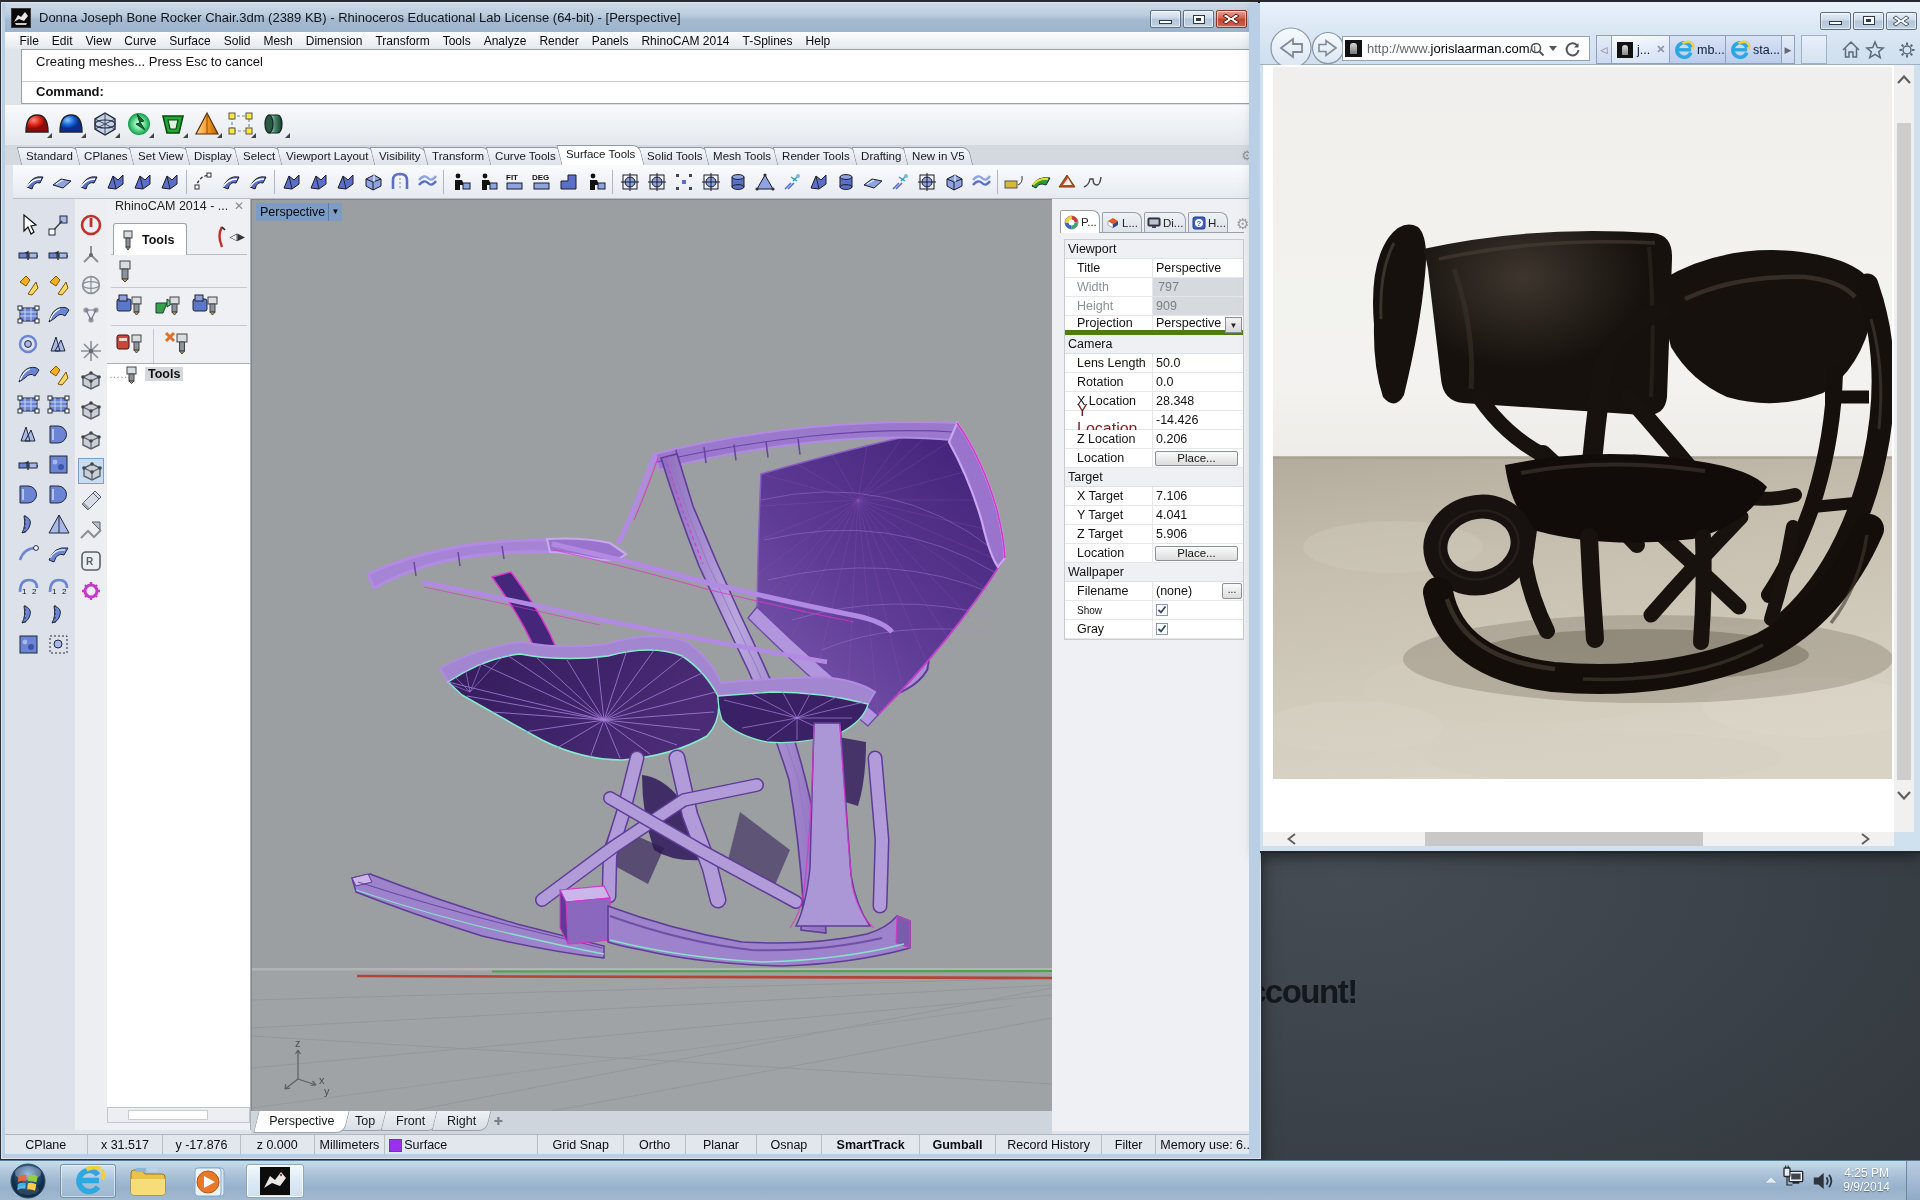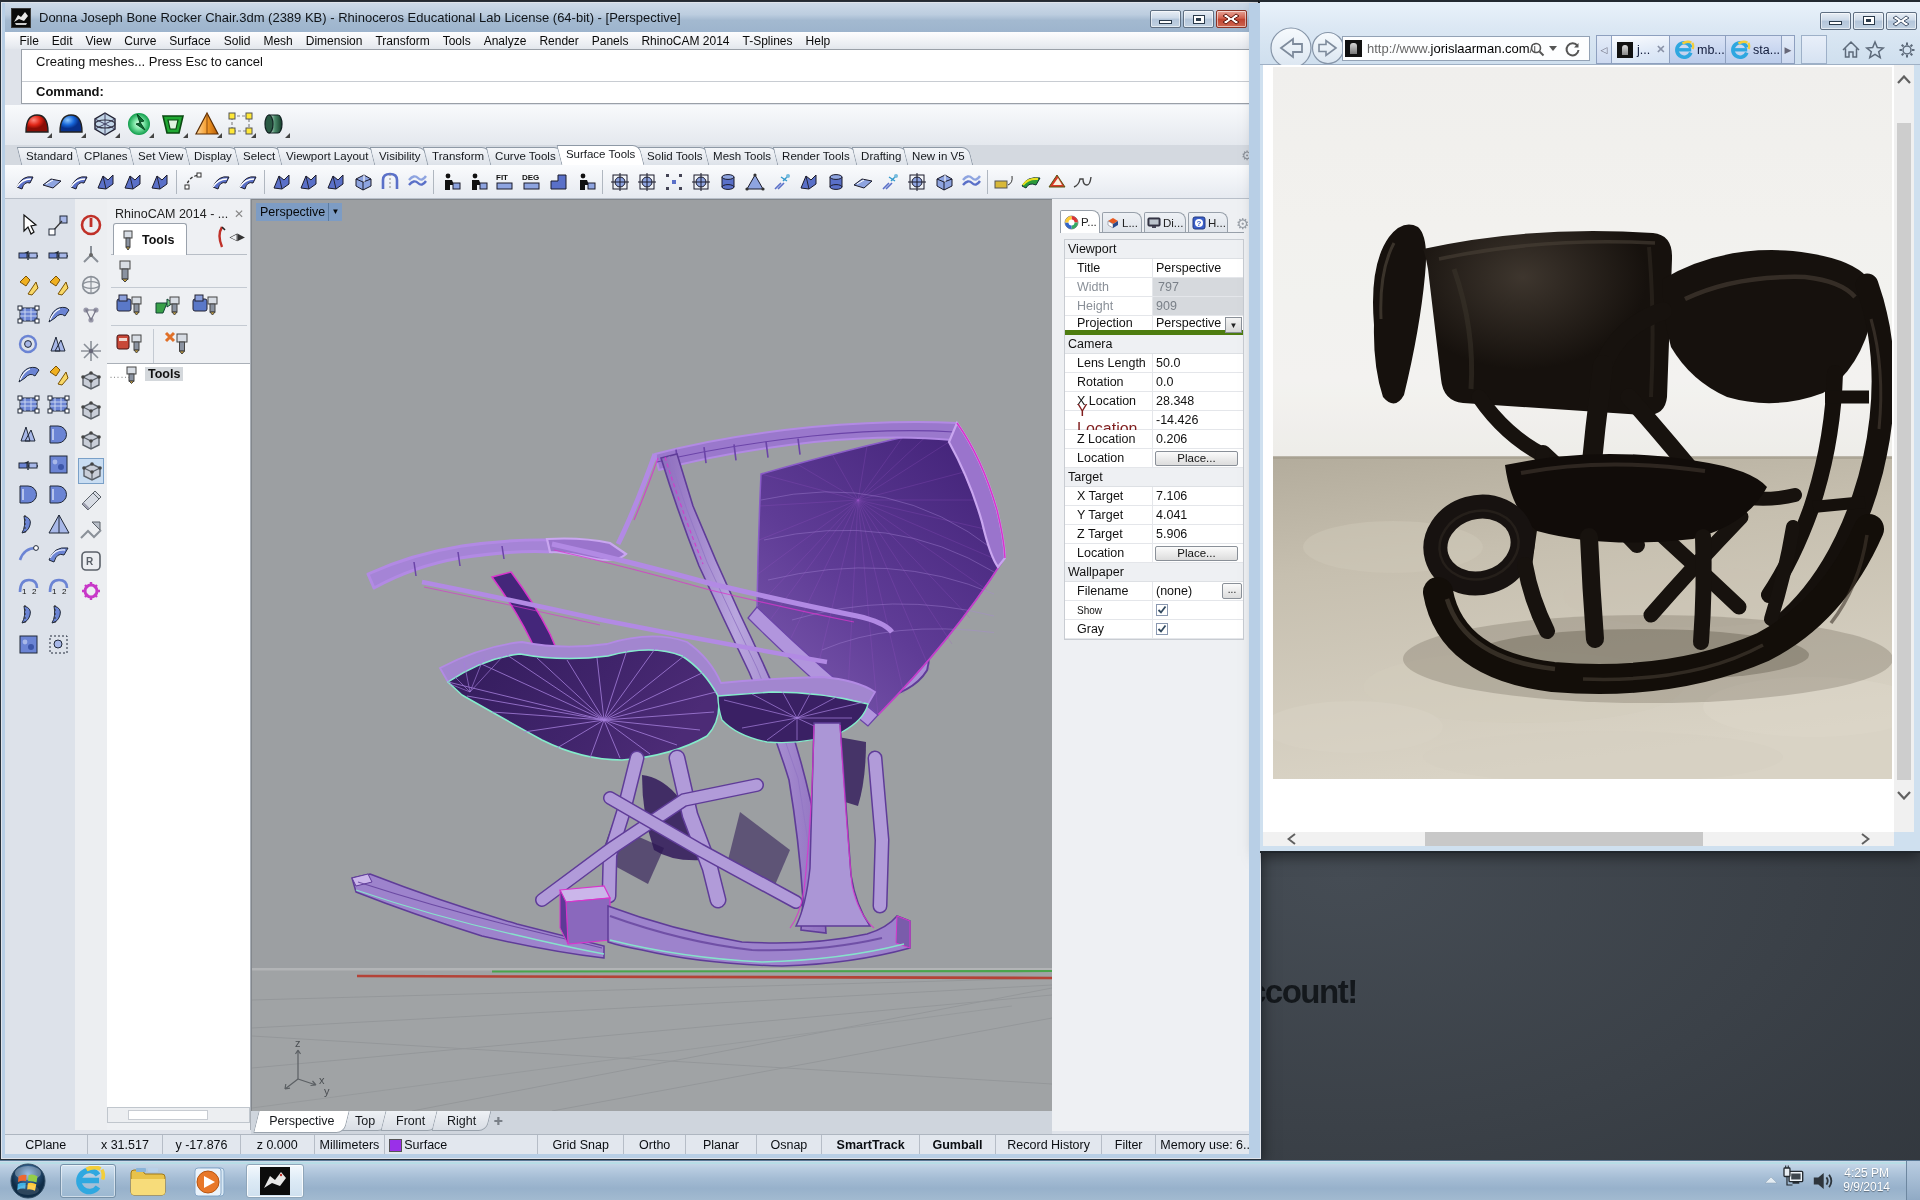--- a/index.html
+++ b/index.html
@@ -40,21 +40,21 @@
 .cmdline2{position:absolute;left:14px;top:34px;font-size:13px;font-weight:bold;color:#111;}
 .cmdsep{position:absolute;left:0;right:0;top:31px;height:1px;background:#c8ccd2;}
 .toolbar1{position:absolute;left:4px;top:103px;width:1254px;height:40px;
  background:linear-gradient(180deg,#f8fafc,#e4e8ee);display:flex;align-items:center;}
 .tabrow{position:absolute;left:4px;top:143px;width:1254px;height:20px;background:#d4d9e0;display:flex;align-items:flex-end;}
 .rtab{height:18px;line-height:17px;font-size:11.5px;color:#15181c;padding:0 6px;margin-right:-3px;
  background:linear-gradient(180deg,#f4f6f9,#dde2e9);border:1px solid #8e99a6;border-bottom:0;
  border-radius:0 7px 0 0;transform:skewX(14deg);}
 .rtab>span{display:inline-block;transform:skewX(-14deg);}
 .rtab.sel{background:#fff;height:20px;z-index:3;}
-.toolbar2{position:absolute;left:2px;top:163px;width:1360px;height:34px;
+.toolbar2{position:absolute;left:12px;top:163px;width:1360px;height:34px;
  background:linear-gradient(180deg,#fafbfd,#e6eaf0);display:flex;align-items:center;border-bottom:1px solid #b8bfc9;}
 .lbar{position:absolute;left:4px;top:197px;width:70px;height:931px;background:#dde2ea;}
 .vbar{position:absolute;left:74px;top:197px;width:32px;height:931px;background:#eceef1;}
 .rcam{position:absolute;left:106px;top:197px;width:144px;height:931px;background:#eef0f3;border-right:1px solid #aab0b8;}
 .viewport{position:absolute;left:250px;top:197px;width:801px;height:912px;background:#9c9fa2;border-left:1px solid #83878c;border-top:1px solid #83878c;}
 .props{position:absolute;left:1051px;top:197px;width:197px;height:932px;background:#eef0f3;}
 .vtabs{position:absolute;left:250px;top:1109px;width:801px;height:23px;background:#cfd5dd;display:flex;align-items:stretch;}
 .vtab{font-size:12.5px;color:#15181c;padding:3px 12px 0 12px;background:linear-gradient(180deg,#eef1f5,#d9dee5);
  border:1px solid #9aa3ad;border-top:0;margin-left:-5px;border-radius:0 0 8px 0;transform:skewX(-14deg);height:20px;}
 .vtab>span{display:inline-block;transform:skewX(14deg);}
@@ -678,21 +678,21 @@
       <div style="position:absolute;left:3px;top:349px;width:26px;height:26px;"><svg width="26" height="26">
           <rect x="4" y="4" width="18" height="18" rx="4" fill="none" stroke="#5a6068" stroke-width="1.6"></rect>
           <text x="8" y="17" font-size="10" fill="#5a6068" font-weight="bold" font-family="Liberation Sans">R</text>
         </svg></div>
       <div style="position:absolute;left:3px;top:379px;width:26px;height:26px;"><svg width="26" height="26">
           <circle cx="13" cy="13" r="6" fill="none" stroke="#c838c8" stroke-width="3"></circle>
           <path d="M13 4 v4 M13 18 v4 M4 13 h4 M18 13 h4 M7 7 l2.8 2.8 M16.2 16.2 L19 19 M19 7 l-2.8 2.8 M9.8 16.2 L7 19" stroke="#c838c8" stroke-width="2.4"></path>
         </svg></div>
     </div>
 <div class="rcam">
-<div style="position:absolute;left:0;top:0;width:100%;height:22px;display:flex;align-items:flex-end;">
+<div style="position:absolute;left:0;top:0;width:100%;height:22px;display:flex;align-items:flex-start;">
  <span style="font-size:12.5px;color:#222;margin-left:8px;">RhinoCAM 2014 - ...</span>
  <span style="position:absolute;right:6px;color:#888;font-size:12px;">✕</span>
       </div>
 <div style="position:absolute;left:4px;top:22px;width:136px;height:34px;border-bottom:1px solid #b8bec6;">
  <div style="position:absolute;left:2px;top:2px;width:74px;height:32px;background:#fff;border:1px solid #9aa2ac;border-bottom:0;border-radius:3px 3px 0 0;display:flex;align-items:center;">
   <svg width="20" height="22" style="margin-left:4px;">
             <rect x="6" y="2" width="8" height="7" fill="#d8dde4" stroke="#444"></rect>
             <rect x="8" y="9" width="4" height="9" fill="#8a92a0" stroke="#444"></rect>
             <path d="M8 18 L12 18 L10 21 Z" fill="#caa23a" stroke="#444"></path>
           </svg>

